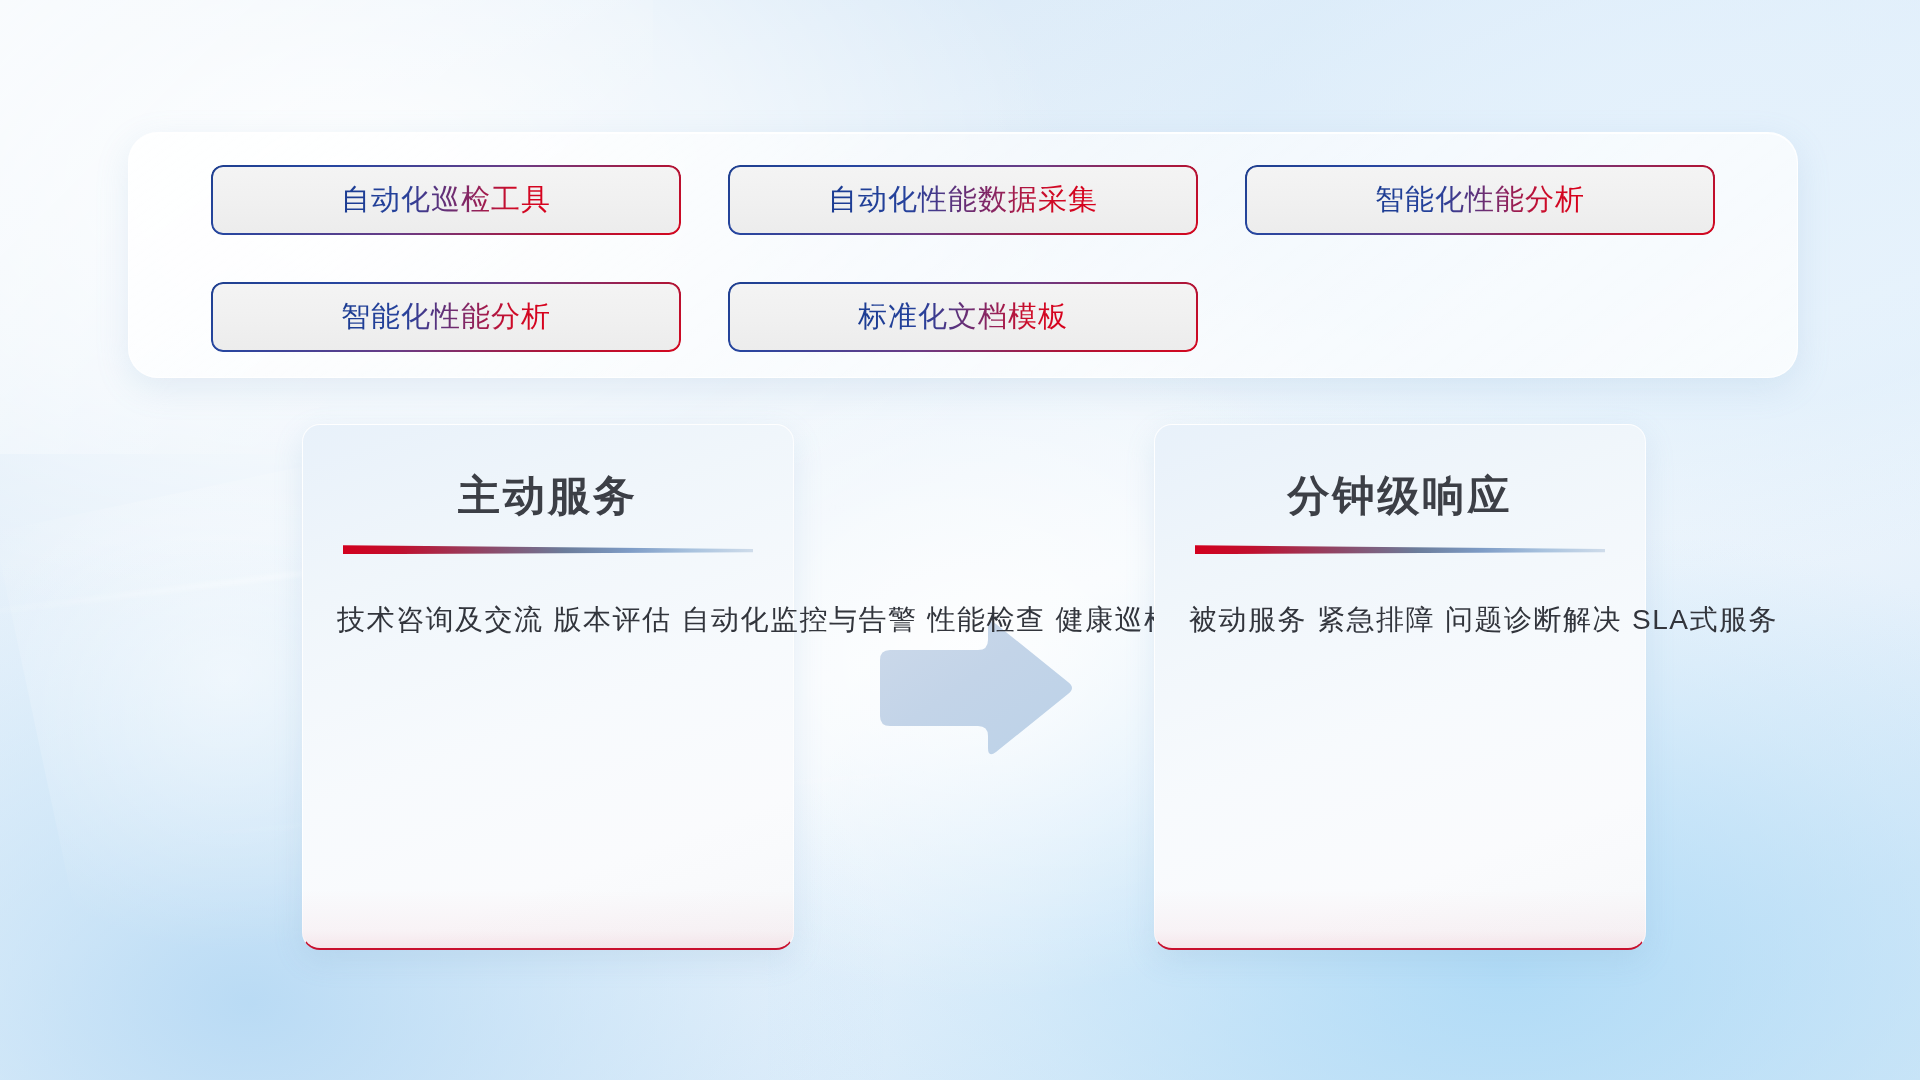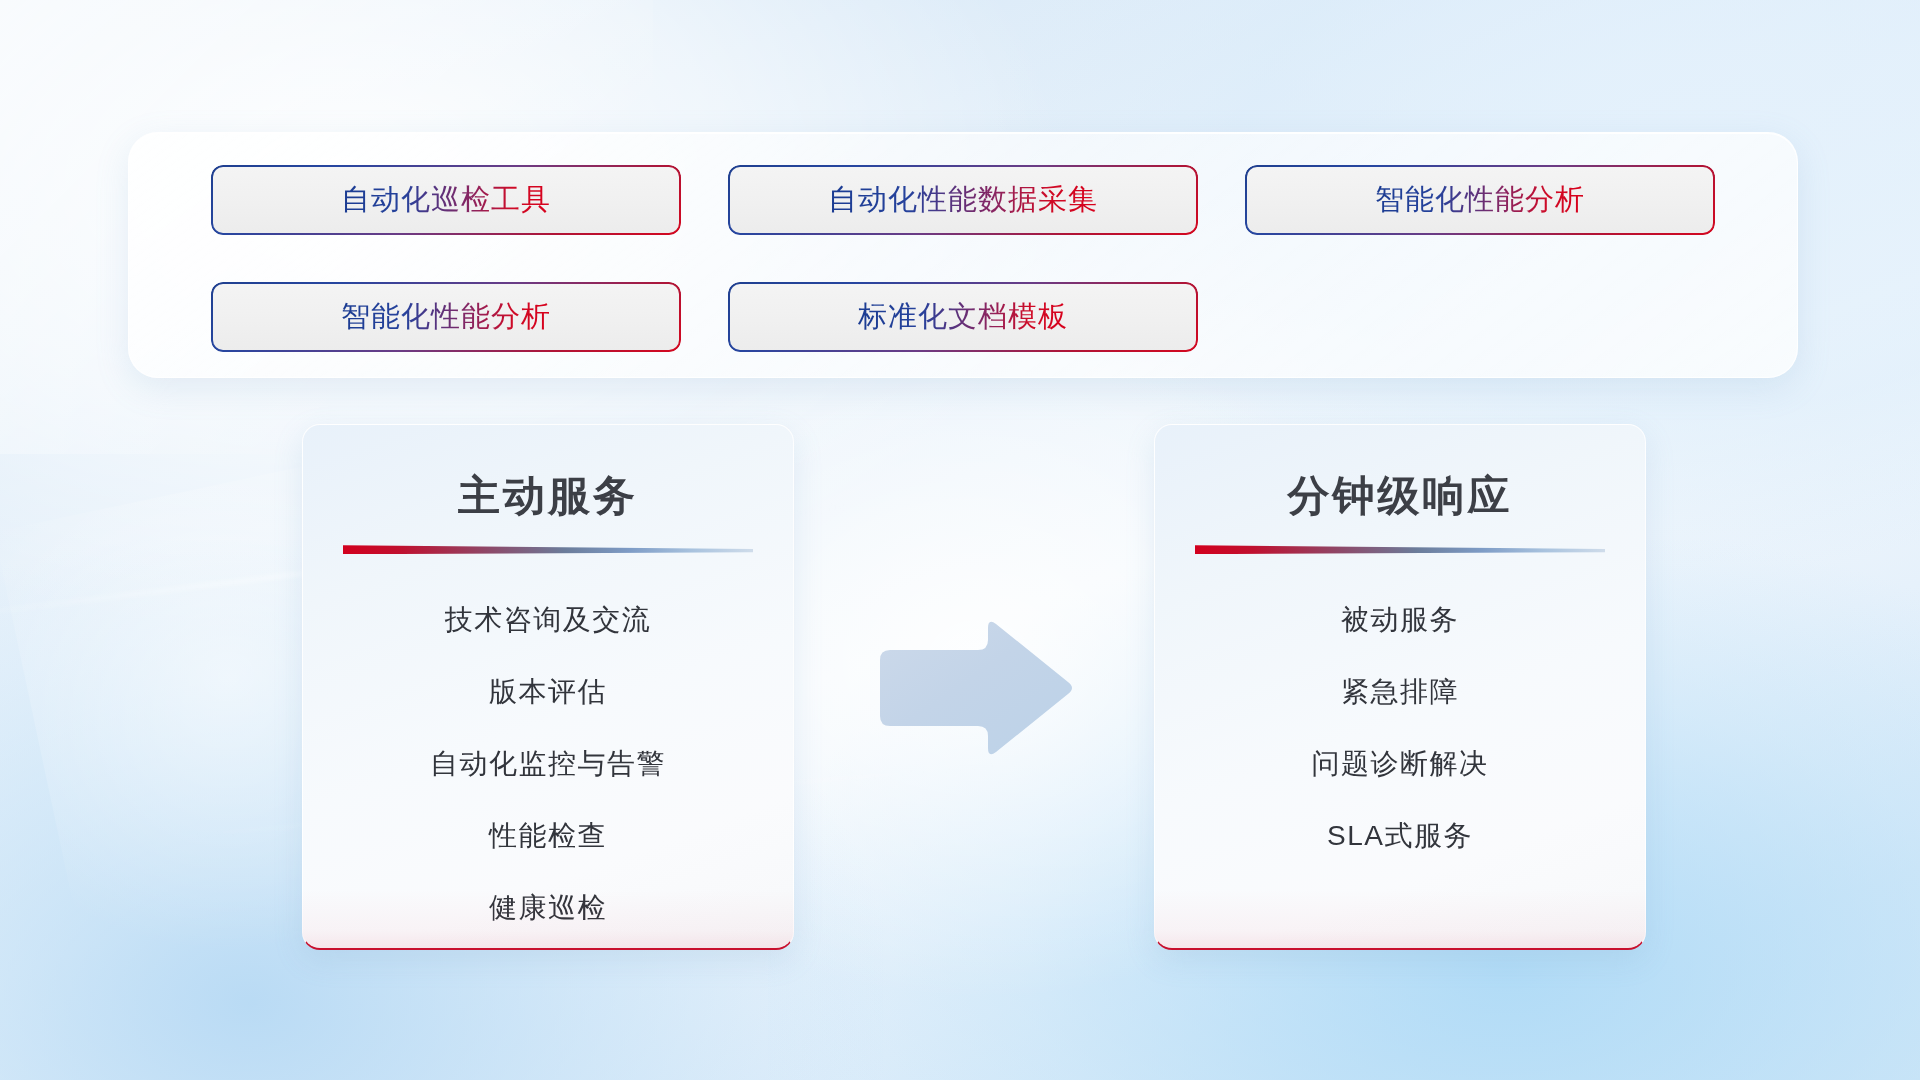--- a/index.html
+++ b/index.html
@@ -93,21 +93,21 @@
   .divider{
     position:relative;margin:26px 6px 0;height:9px;
   }
   .divider-bar{
     position:absolute;left:0;top:0;width:100%;height:100%;
     background:linear-gradient(90deg,#d2001e 0%,#c0102f 14%,#8c4a6a 36%,#6b7c9a 54%,#7e9cc6 70%,#a8c2de 85%,#cfdcea 100%);
     clip-path:polygon(0 0,100% 42%,100% 78%,0 100%);
   }
   .card-list{
     list-style:none;margin:30px 0 0;padding:0;
-    display:flex;flex-direction:column;gap:0;
+    display:flex;flex-direction:row;gap:10px;
   }
   .card-list li{
     text-align:center;font-size:28px;color:#32353c;letter-spacing:1.5px;
     height:72px;line-height:72px;white-space:nowrap;
   }
 
   
   #arrow{
     position:absolute;z-index:2;left:870px;top:618px;width:205px;height:148px;
   }

